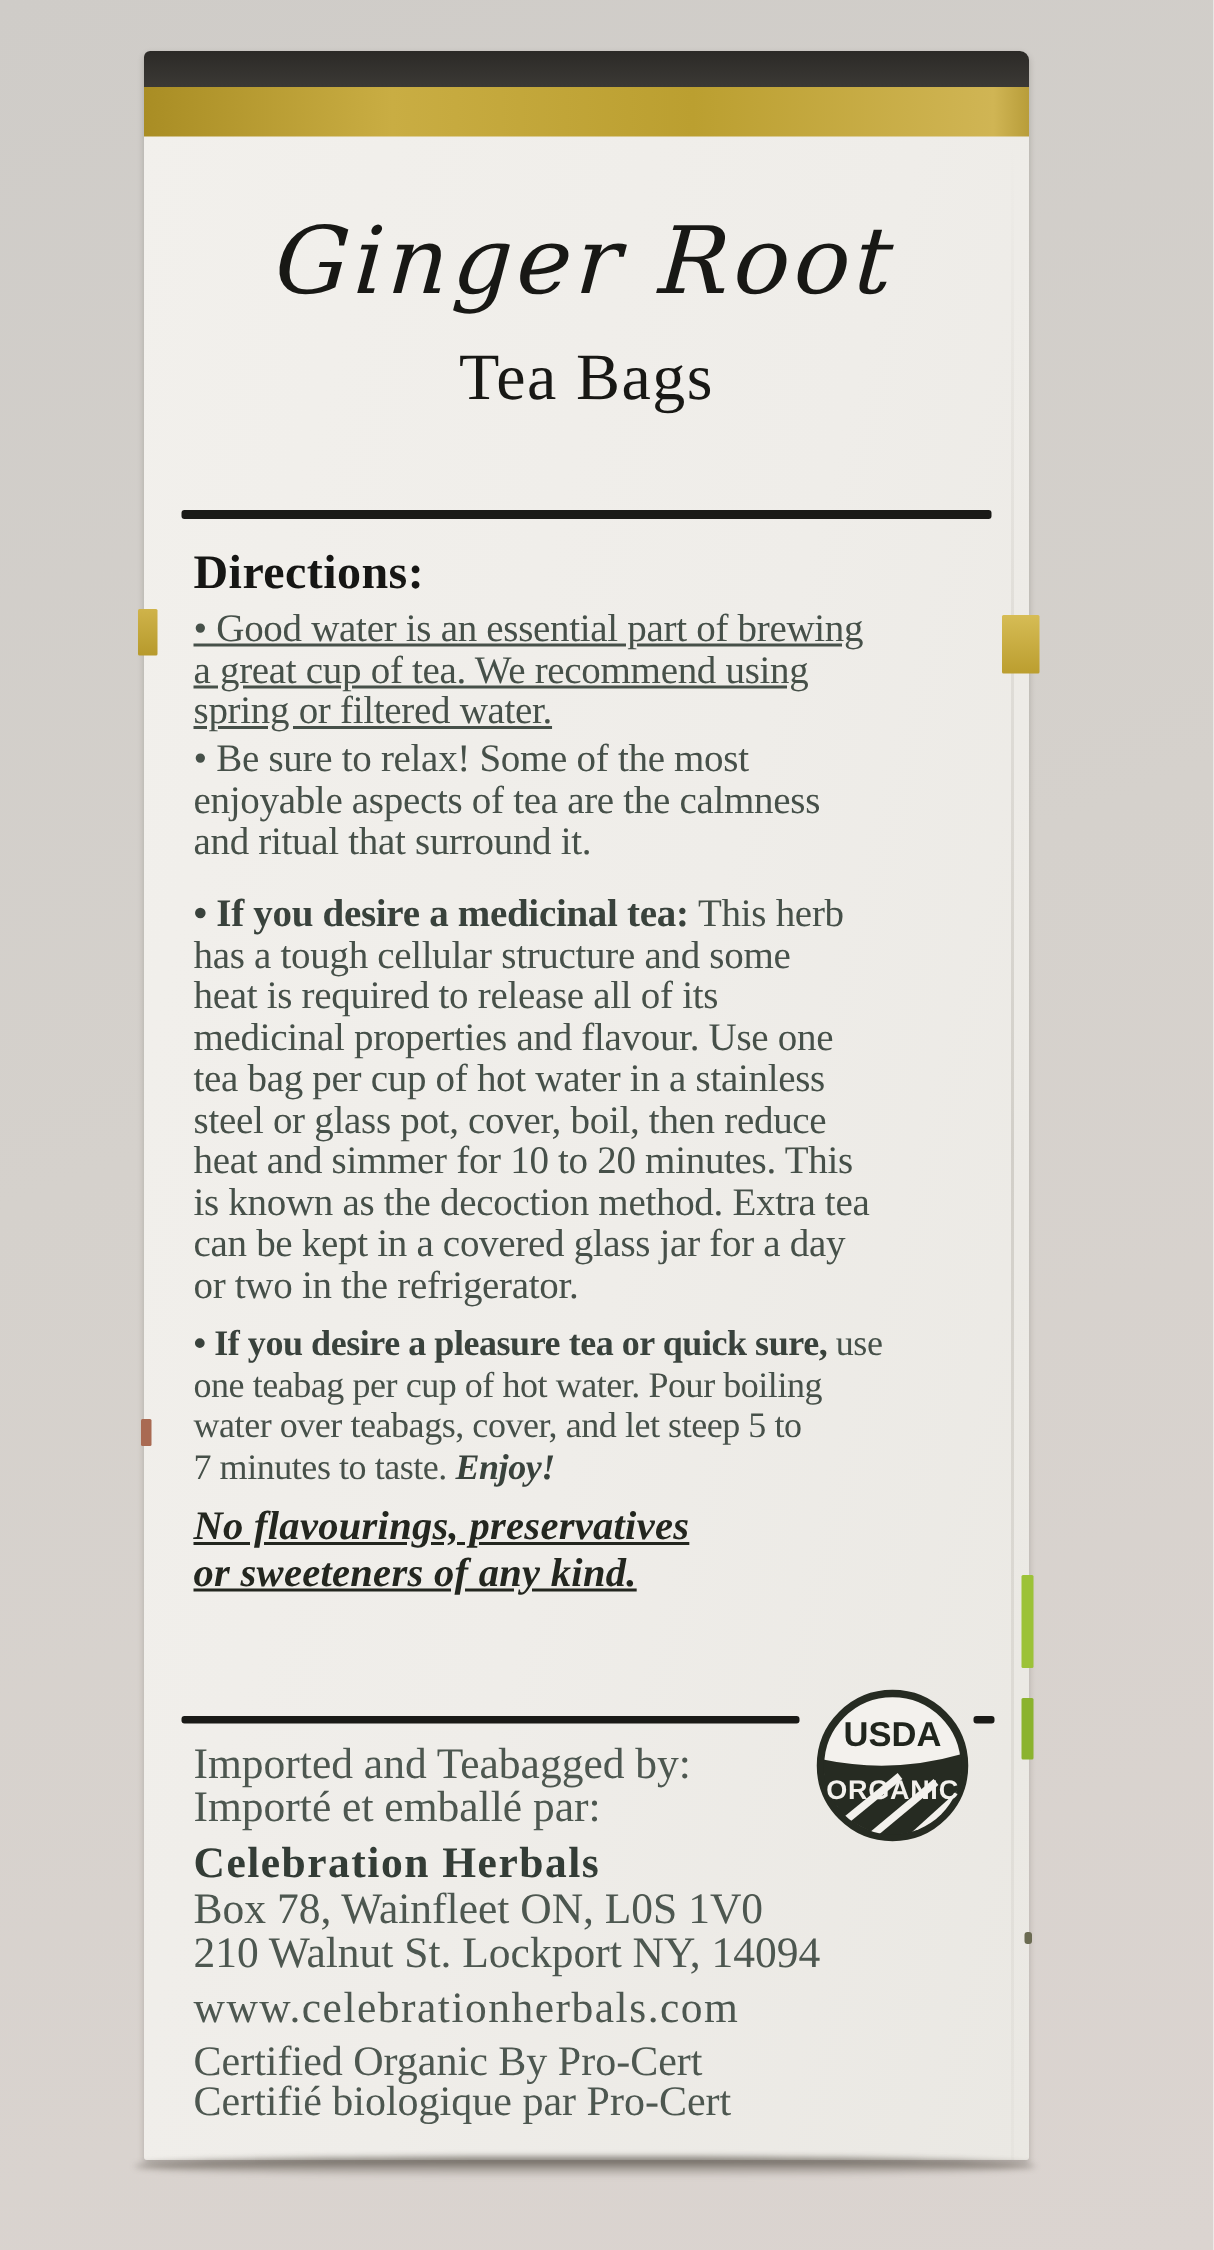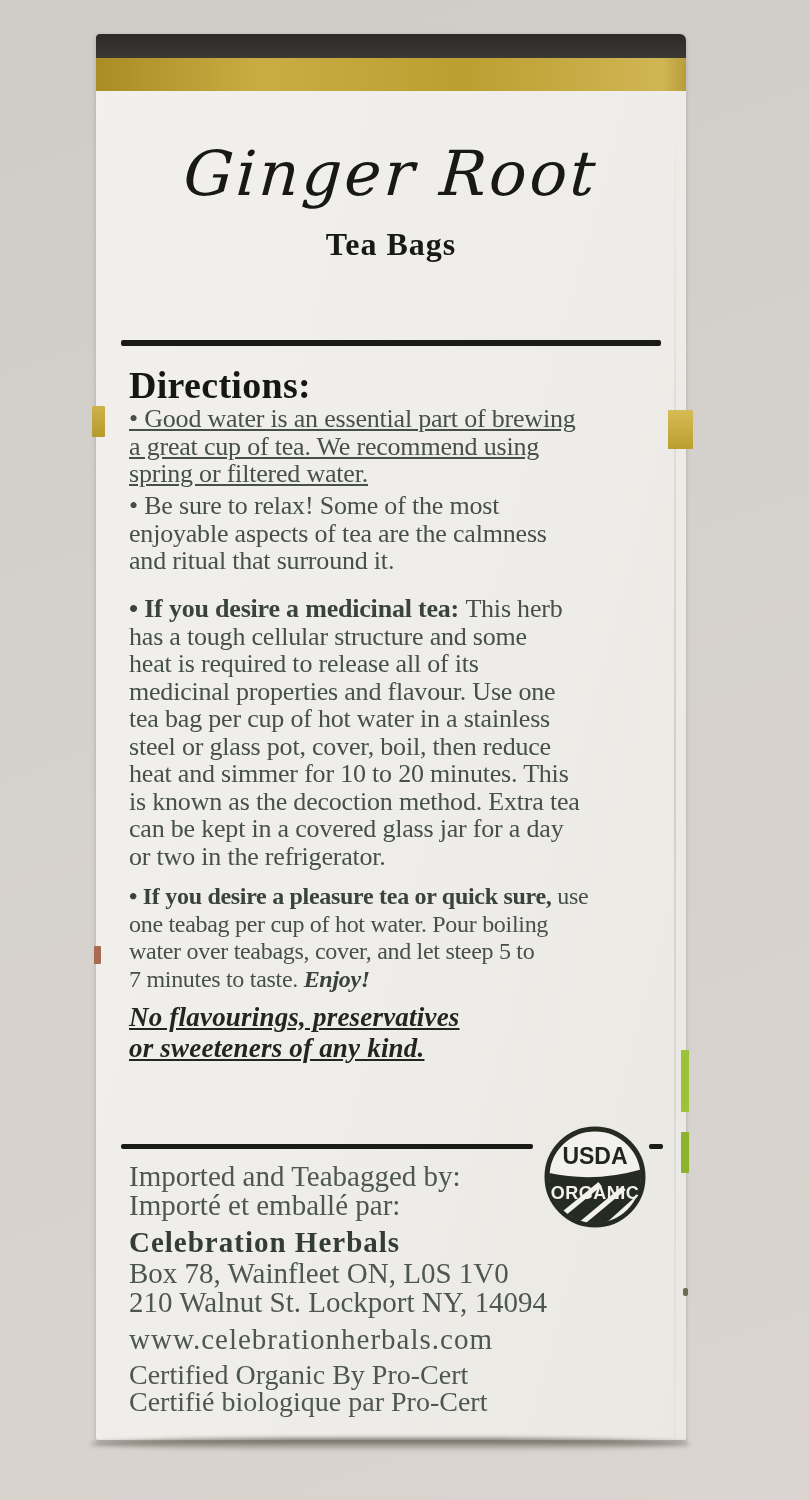--- a/index.html
+++ b/index.html
@@ -21,27 +21,27 @@
   .bottom-shadow{position:absolute;left:90px;top:1438px;width:600px;height:12px;
     background:linear-gradient(180deg,rgba(70,64,55,.75),rgba(120,112,100,.15));
     filter:blur(2px);border-radius:50%/60%;}
   .title-script{
     position:absolute;left:0;top:100px;width:100%;text-align:center;
     font-family:"DejaVu Serif",serif;font-style:italic;font-size:62px;line-height:80px;
     letter-spacing:3px;color:#181815;transform:skewX(-4deg);
   }
   .title-sub{
     position:absolute;left:0;top:192px;width:100%;text-align:center;
-    font-weight:700;font-size:32px;color:#181815;letter-spacing:1px;
+    font-weight:400;font-size:44px;color:#181815;letter-spacing:1px;
   }
   .rule{position:absolute;height:6px;background:#1a1a17;border-radius:2px;}
   .rule1{left:25px;top:306px;width:540px;}
   .rule2a{left:25px;top:1110px;width:412px;height:5px;}
   .rule2b{left:553px;top:1110px;width:14px;height:5px;}
-  .heading{position:absolute;left:33px;top:329px;font-size:38px;font-weight:700;color:#161614;letter-spacing:.3px;}
+  .heading{position:absolute;left:33px;top:329px;font-size:32px;font-weight:700;color:#161614;letter-spacing:.3px;}
   .para{position:absolute;left:33px;width:556px;white-space:pre;color:#465049;}
   .body-size{font-size:26px;line-height:27.5px;letter-spacing:-.2px;}
   .b1{top:371px;text-decoration:underline;}
   .b2{top:458px;}
   .b3{top:561px;}
   .b4{top:849px;font-size:24px;line-height:27.5px;letter-spacing:-.3px;}
   .lead{font-weight:700;color:#39423c;text-align:center;}
   .enjoy{font-style:italic;font-weight:700;color:#39423c;}
   .noadd{top:968px;font-size:27px;line-height:31px;font-weight:700;font-style:italic;color:#23261f;letter-spacing:.2px;text-decoration:underline;}
   .imported{top:1128px;font-size:29px;line-height:29px;color:#4d5750;}

